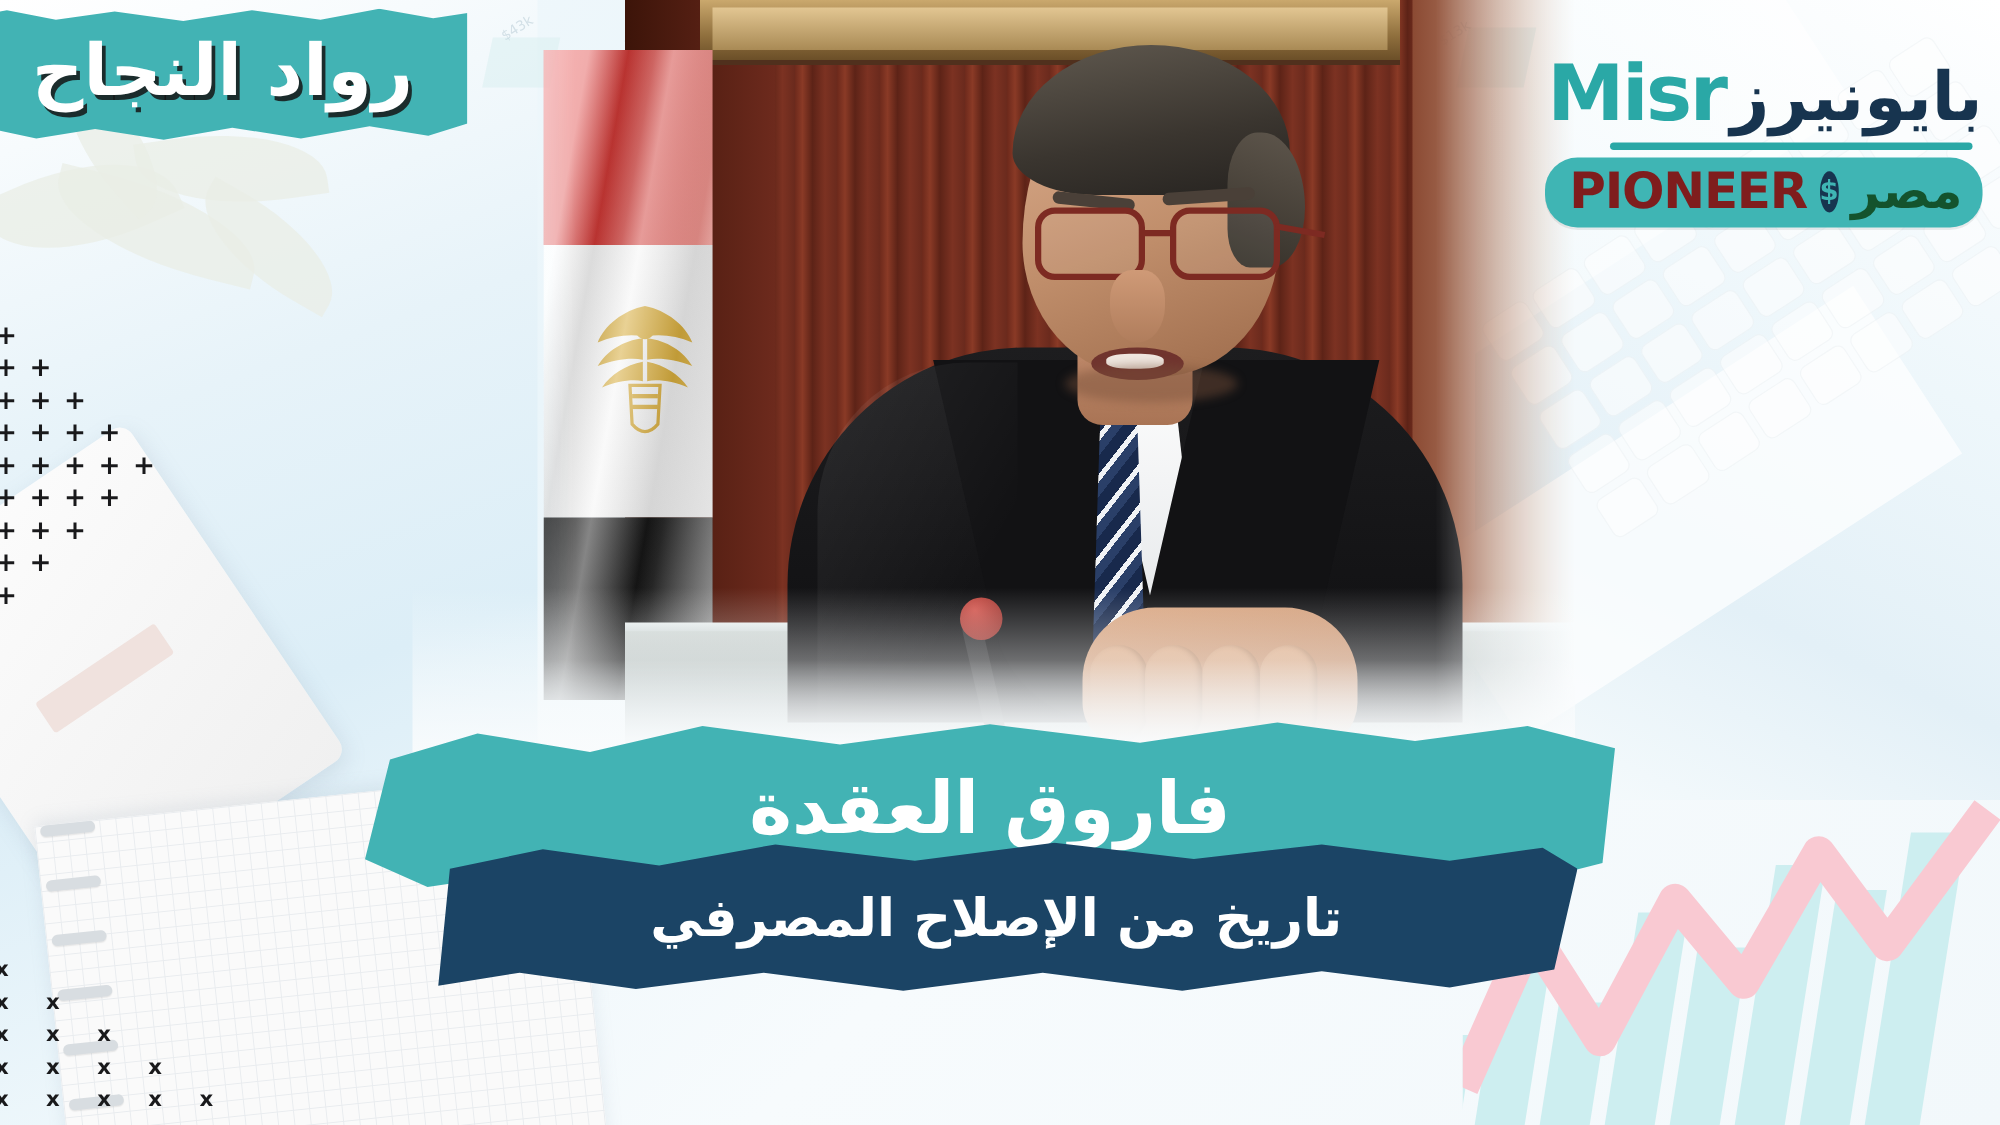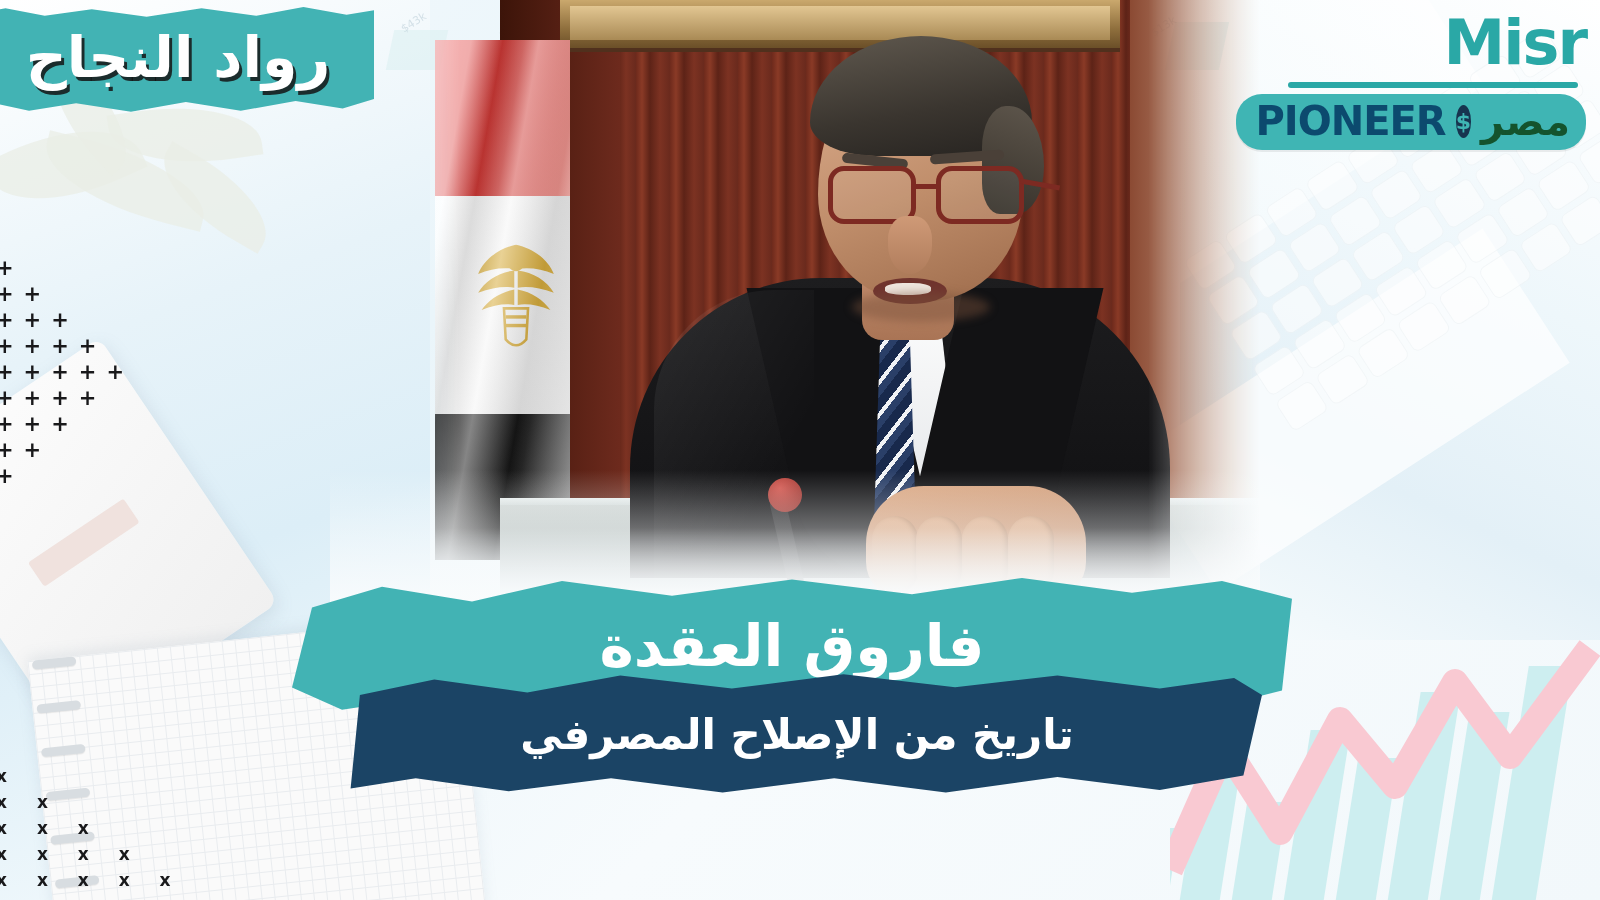--- a/index.html
+++ b/index.html
@@ -206,28 +206,28 @@
   #banner-sub { left:332px; top:669px; width:930px; height:130px; }
   #banner-sub .slab { background:#1b4465;
       clip-path:polygon(3% 20%,11% 8%,21% 18%,31% 5%,43% 15%,55% 4%,67% 14%,78% 5%,89% 15%,97% 7%,100% 20%,
                         98% 82%,89% 93%,78% 83%,66% 95%,54% 84%,42% 95%,30% 84%,19% 94%,9% 84%,2% 92%); }
   #banner-sub .label { position:absolute; inset:0; display:flex; align-items:center;
       justify-content:center; color:#ffffff; font-size:42px; font-weight:900; direction:rtl; }
 
   
   #logo { position:absolute; right:14px; top:6px; width:350px; height:150px; }
   .logo-top { display:flex; align-items:baseline; justify-content:flex-end; gap:4px;
-      height:74px; }
+      height:74px;margin-top:32px; }
   .logo-misr { color:#2aa8a6; font-size:62px; font-weight:900; letter-spacing:-2px; }
   .logo-ar-top { color:#17344f; font-size:54px; font-weight:900; direction:rtl; }
   .logo-rule { height:6px; background:#2aa8a6; border-radius:3px; margin:2px 8px 6px 52px; }
   .logo-pill { display:flex; align-items:center; justify-content:flex-end; gap:10px;
       background:#3fb5b4; border-radius:26px; padding:6px 16px 8px 22px; height:56px;
       box-shadow:0 2px 0 rgba(0,0,0,.07); }
-  .logo-pioneer { color:#0c4a6e; font-size:40px; font-weight:900; letter-spacing:-1px; }
+  .logo-pioneer { color:#7f1d1d; font-size:40px; font-weight:900; letter-spacing:-1px; }
   .coin { width:33px; height:33px; border-radius:50%; background:#17344f; color:#3fb5b4;
       display:flex; align-items:center; justify-content:center; font-size:22px; font-weight:900; }
   .logo-ar-pill { color:#14532d; font-size:40px; font-weight:900; direction:rtl; }
 </style>
 </head>
 <body>
 
 <div id="stage">
 
   <div class="bg-layer">
@@ -449,20 +449,21 @@
   </div>
 
   <div class="brush" id="banner-sub">
     <div class="slab"></div>
     <div class="label">تاريخ من الإصلاح المصرفي</div>
   </div>
 
   <div id="logo">
     <div class="logo-top">
       <span class="logo-misr">Misr</span>
+      <span class="logo-ar-top">بايونيرز</span>
     </div>
     <div class="logo-rule"></div>
     <div class="logo-pill">
       <span class="logo-pioneer">PIONEER</span>
       <span class="coin">$</span>
       <span class="logo-ar-pill">مصر</span>
     </div>
   </div>
 
 </div>

